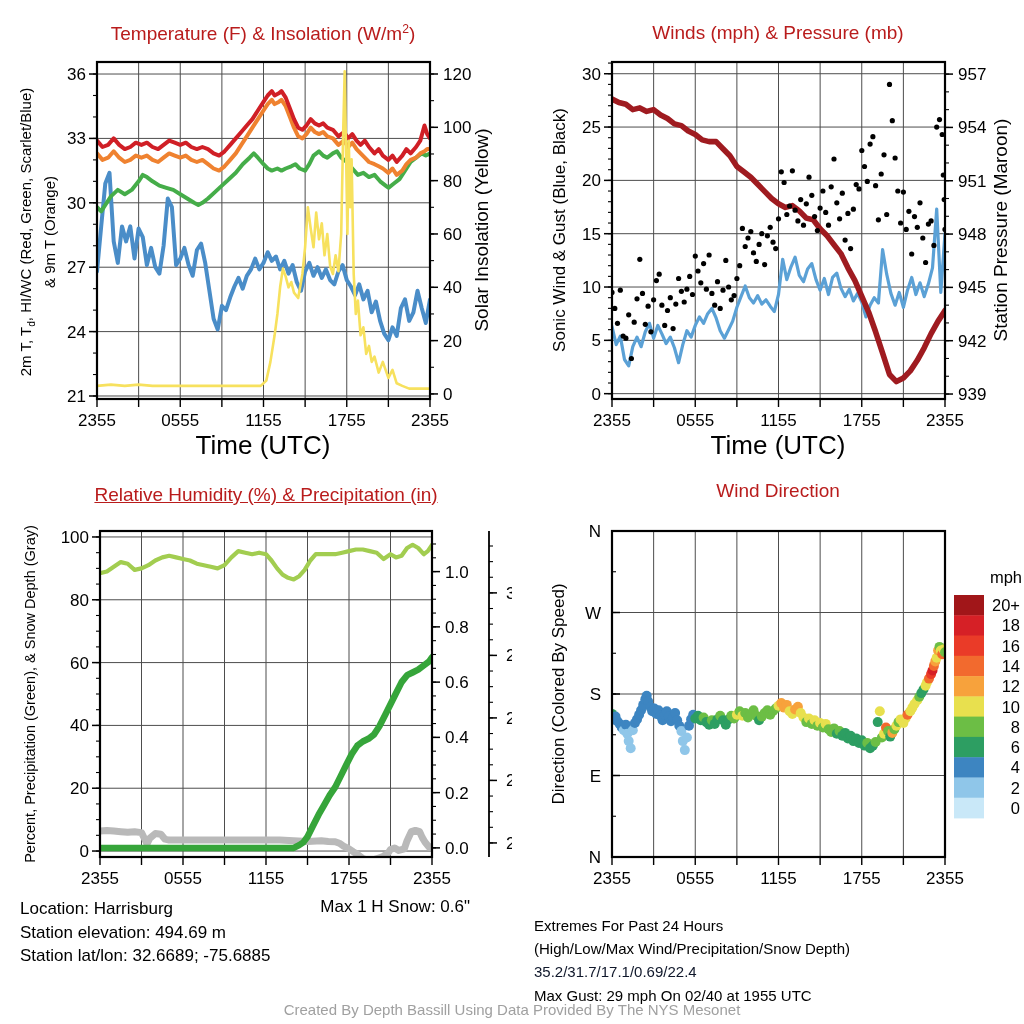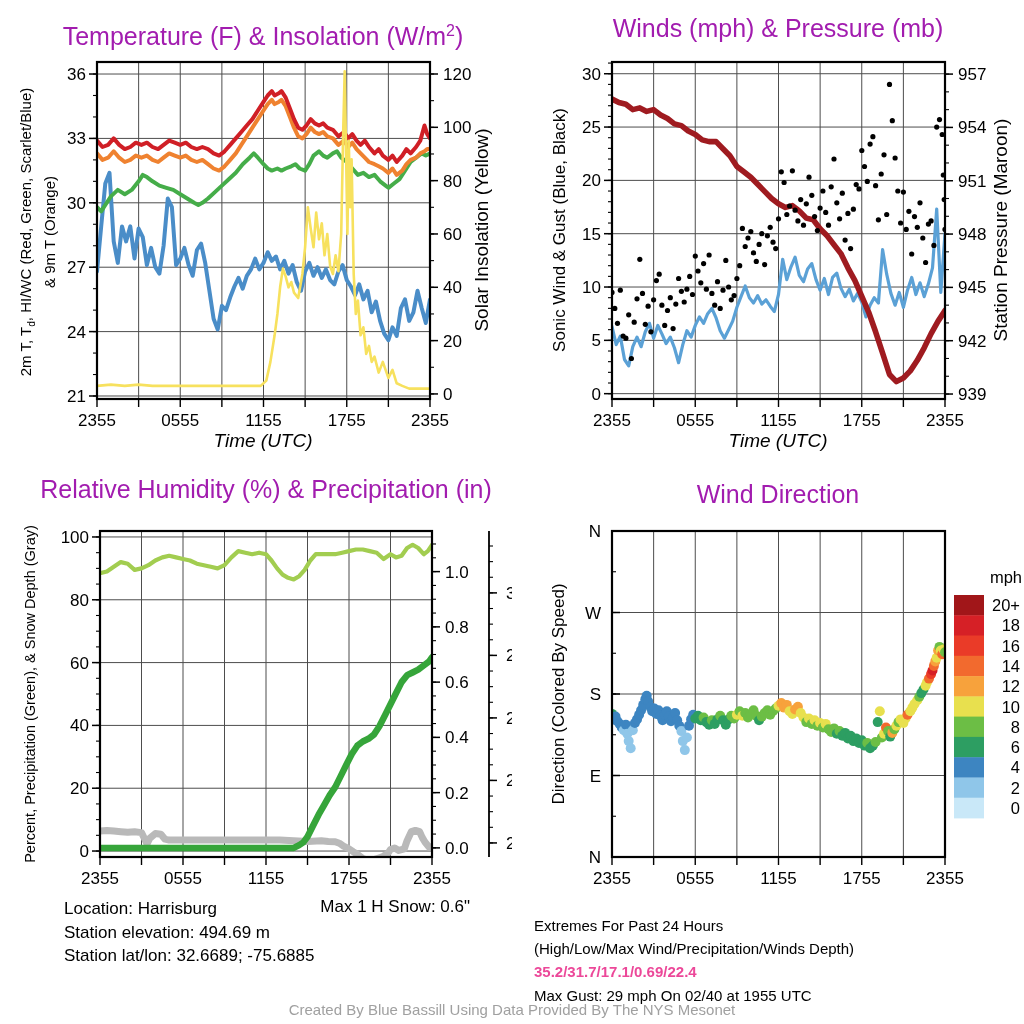--- a/index.html
+++ b/index.html
@@ -3,38 +3,38 @@
 <meta charset="utf-8">
 <style>
   html,body{margin:0;padding:0;background:#fff;}
   #page{position:relative;width:1024px;height:1024px;background:#fff;overflow:hidden;
         font-family:"Liberation Sans",sans-serif;color:#000;}
   .cell{position:absolute;width:512px;height:460px;}
   #cell1{left:0;top:0;} #cell2{left:512px;top:0;} #cell3{left:0;top:460px;} #cell4{left:512px;top:460px;}
   .cell svg{position:absolute;left:0;top:0;}
   svg text{font-family:"Liberation Sans",sans-serif;fill:#000;}
   .ctr{position:absolute;transform:translateX(-50%);white-space:nowrap;}
-  .title{font-size:25px;color:#a21caf;}
+  .title{font-size:19px;color:#b91c1c;}
   .title sup{font-size:64%;}
-  .xlab{font-size:19px;font-style:italic;}
+  .xlab{font-size:26px;}
   .ylab{position:absolute;width:420px;transform:rotate(-90deg);text-align:center;font-size:15px;line-height:18px;}
   .ylab sub{font-size:68%;}
   .yl1{left:-172px;top:211px;}
   .yr1{left:272px;top:221px;}
   .yl2{left:-162px;top:221px;}
   .yr2{left:279px;top:221px;}
   .yl3{left:-180px;top:225px;font-size:14.5px;}
   .yl4{left:-163px;top:225px;}
   .x1{left:263px;top:430px;} .x2{left:266px;top:430px;}
-  .t1{left:263px;top:22px;} .t2{left:266px;top:14px;} .t3{left:266px;top:15px;} .t4{left:266px;top:20px;}
+  .t1{left:263px;top:22px;} .t2{left:266px;top:22px;} .t3{left:266px;top:24px;text-decoration:underline;} .t4{left:266px;top:20px;}
   .footer-line{white-space:nowrap;}
-  #f-left{position:absolute;left:20px;top:897px;font-size:17px;line-height:23.5px;margin-left:44px;}
+  #f-left{position:absolute;left:20px;top:897px;font-size:17px;line-height:23.5px;}
   #f-snow{position:absolute;left:250px;top:897px;width:220px;text-align:right;font-size:17px;}
   #f-right{position:absolute;left:534px;top:914px;width:472px;text-align:left;font-size:15px;line-height:23.2px;}
-  #f-right .red{color:#ec4899;font-weight:bold;}
+  #f-right .red{color:#0f172a;font-weight:normal;}
   #credit{position:absolute;left:0;top:1001px;width:1024px;text-align:center;font-size:15px;color:#a0a0a0;}
 </style>
 </head>
 <body>
 
 <div id="page">
 
   <div class="cell" id="cell1">
     <svg id="svg1" width="512" height="460">
         <defs>
@@ -809,19 +809,19 @@
   </div>
 
   <div id="f-left">
     <div class="footer-line">Location: Harrisburg</div>
     <div class="footer-line">Station elevation: 494.69 m</div>
     <div class="footer-line">Station lat/lon: 32.6689; -75.6885</div>
   </div>
   <div id="f-snow">Max 1 H Snow: 0.6"</div>
   <div id="f-right">
     <div class="footer-line">Extremes For Past 24 Hours</div>
-    <div class="footer-line">(High/Low/Max Wind/Precipitation/Winds Depth)</div>
+    <div class="footer-line">(High/Low/Max Wind/Precipitation/Snow Depth)</div>
     <div class="footer-line red">35.2/31.7/17.1/0.69/22.4</div>
     <div class="footer-line">Max Gust: 29 mph On 02/40 at 1955 UTC</div>
   </div>
-  <div id="credit">Created By Blue Bassill Using Data Provided By The NYS Mesonet</div>
+  <div id="credit">Created By Depth Bassill Using Data Provided By The NYS Mesonet</div>
 
 </div>
 
 </body></html>

